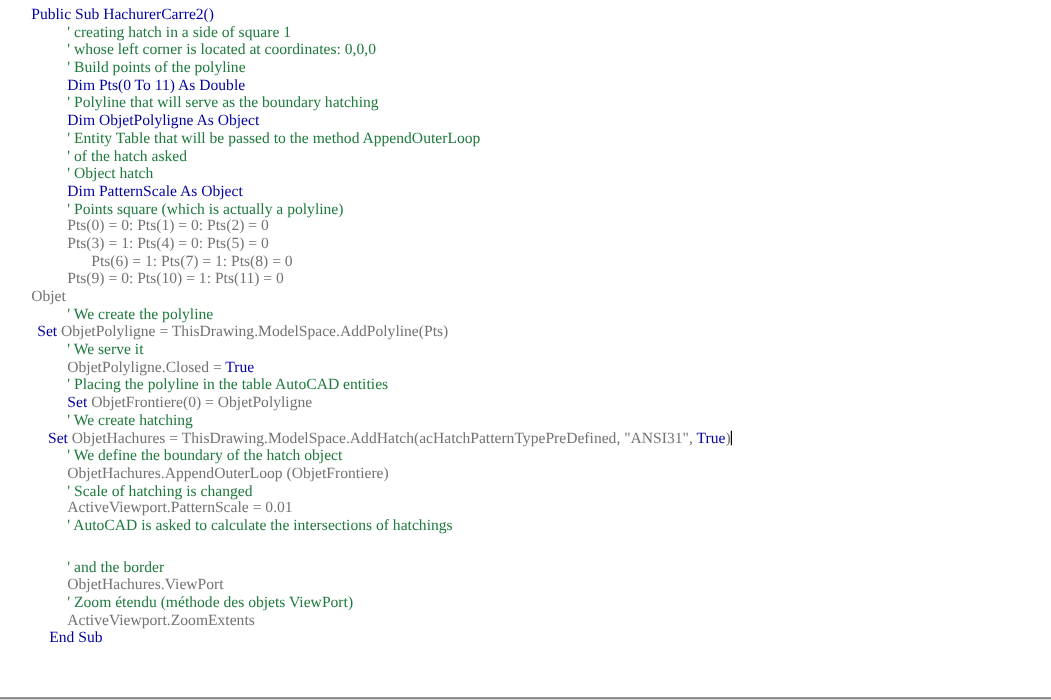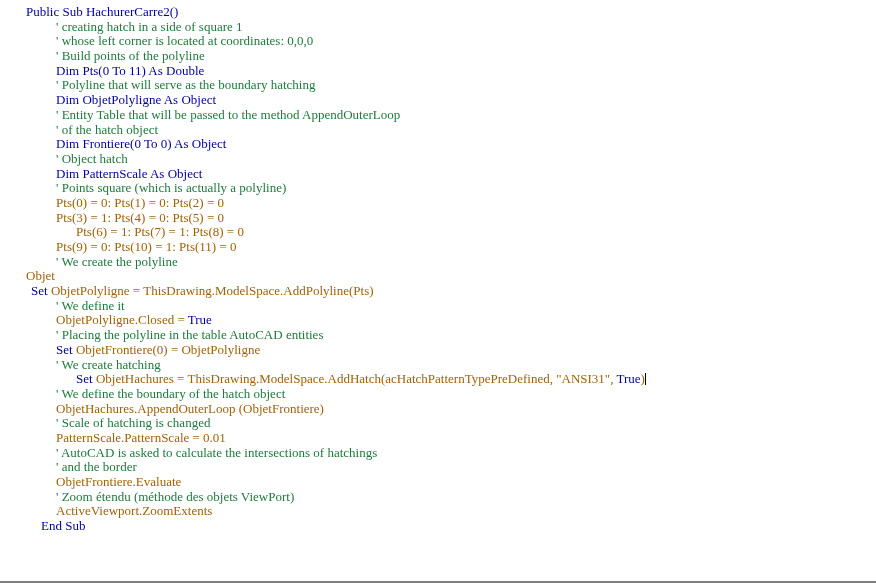--- a/index.html
+++ b/index.html
@@ -28,21 +28,21 @@
     font-family: Liberation Serif, serif;
     font-size: 13px;
     line-height: 14.7px;
     height: 14.7px;
     white-space: pre;
     color: #000000;
     letter-spacing: 0px;
   }
   .tok { white-space: pre; }
   .tok.kw    { color: #0000A0; }
-  .tok.plain { color: #a16207; }
+  .tok.plain { color: #737373; }
   .tok.cmt   { color: #1F7A3D; }
   .caret {
     display: inline-block;
     width: 1px;
     height: 12px;
     background: #000000;
     vertical-align: -2px;
     margin-left: 0px;
   }
 </style>
@@ -52,42 +52,41 @@
 <div id="editor">
   <div id="code-area">
       <div class="code-line" style="padding-left: 26px;"><span class="tok kw">Public Sub HachurerCarre2()</span></div>
       <div class="code-line" style="padding-left: 56.08px;"><span class="tok cmt">' creating hatch in a side of square 1</span></div>
       <div class="code-line" style="padding-left: 56.08px;"><span class="tok cmt">' whose left corner is located at coordinates: 0,0,0</span></div>
       <div class="code-line" style="padding-left: 56.08px;"><span class="tok cmt">' Build points of the polyline</span></div>
       <div class="code-line" style="padding-left: 56.08px;"><span class="tok kw">Dim Pts(0 To 11) As Double</span></div>
       <div class="code-line" style="padding-left: 56.08px;"><span class="tok cmt">' Polyline that will serve as the boundary hatching</span></div>
       <div class="code-line" style="padding-left: 56.08px;"><span class="tok kw">Dim ObjetPolyligne As Object</span></div>
       <div class="code-line" style="padding-left: 56.08px;"><span class="tok cmt">' Entity Table that will be passed to the method AppendOuterLoop</span></div>
-      <div class="code-line" style="padding-left: 56.08px;"><span class="tok cmt">' of the hatch object</span></div>
-      <div class="code-line" style="padding-left: 56.08px;"><span class="tok kw">Dim Frontiere(0 To 0) As Object</span></div>
+      <div class="code-line" style="padding-left: 56.08px;"><span class="tok cmt">' of the hatch asked</span></div>
       <div class="code-line" style="padding-left: 56.08px;"><span class="tok cmt">' Object hatch</span></div>
       <div class="code-line" style="padding-left: 56.08px;"><span class="tok kw">Dim PatternScale As Object</span></div>
       <div class="code-line" style="padding-left: 56.08px;"><span class="tok cmt">' Points square (which is actually a polyline)</span></div>
       <div class="code-line" style="padding-left: 56.08px;"><span class="tok plain">Pts(0) = 0: Pts(1) = 0: Pts(2) = 0</span></div>
       <div class="code-line" style="padding-left: 56.08px;"><span class="tok plain">Pts(3) = 1: Pts(4) = 0: Pts(5) = 0</span></div>
       <div class="code-line" style="padding-left: 76px;"><span class="tok plain">Pts(6) = 1: Pts(7) = 1: Pts(8) = 0</span></div>
       <div class="code-line" style="padding-left: 56.08px;"><span class="tok plain">Pts(9) = 0: Pts(10) = 1: Pts(11) = 0</span></div>
+      <div class="code-line" style="padding-left: 26px;"><span class="tok plain">Objet</span></div>
       <div class="code-line" style="padding-left: 56.08px;"><span class="tok cmt">' We create the polyline</span></div>
-      <div class="code-line" style="padding-left: 26px;"><span class="tok plain">Objet</span></div>
       <div class="code-line" style="padding-left: 31px;"><span class="tok kw">Set </span><span class="tok plain">ObjetPolyligne = ThisDrawing.ModelSpace.AddPolyline(Pts)</span></div>
-      <div class="code-line" style="padding-left: 56.08px;"><span class="tok cmt">' We define it</span></div>
+      <div class="code-line" style="padding-left: 56.08px;"><span class="tok cmt">' We serve it</span></div>
       <div class="code-line" style="padding-left: 56.08px;"><span class="tok plain">ObjetPolyligne.Closed = </span><span class="tok kw">True</span></div>
       <div class="code-line" style="padding-left: 56.08px;"><span class="tok cmt">' Placing the polyline in the table AutoCAD entities</span></div>
       <div class="code-line" style="padding-left: 56.08px;"><span class="tok kw">Set </span><span class="tok plain">ObjetFrontiere(0) = ObjetPolyligne</span></div>
       <div class="code-line" style="padding-left: 56.08px;"><span class="tok cmt">' We create hatching</span></div>
-      <div class="code-line" style="padding-left: 76px;"><span class="tok kw">Set </span><span class="tok plain">ObjetHachures = ThisDrawing.ModelSpace.AddHatch(acHatchPatternTypePreDefined, "ANSI31", </span><span class="tok kw">True</span><span class="tok plain">)</span><span class="caret"></span></div>
+      <div class="code-line" style="padding-left: 40px;"><span class="tok kw">Set </span><span class="tok plain">ObjetHachures = ThisDrawing.ModelSpace.AddHatch(acHatchPatternTypePreDefined, "ANSI31", </span><span class="tok kw">True</span><span class="tok plain">)</span><span class="caret"></span></div>
       <div class="code-line" style="padding-left: 56.08px;"><span class="tok cmt">' We define the boundary of the hatch object</span></div>
       <div class="code-line" style="padding-left: 56.08px;"><span class="tok plain">ObjetHachures.AppendOuterLoop (ObjetFrontiere)</span></div>
       <div class="code-line" style="padding-left: 56.08px;"><span class="tok cmt">' Scale of hatching is changed</span></div>
-      <div class="code-line" style="padding-left: 56.08px;"><span class="tok plain">PatternScale.PatternScale = 0.01</span></div>
+      <div class="code-line" style="padding-left: 56.08px;"><span class="tok plain">ActiveViewport.PatternScale = 0.01</span></div>
       <div class="code-line" style="padding-left: 56.08px;"><span class="tok cmt">' AutoCAD is asked to calculate the intersections of hatchings</span></div>
-      <div class="code-line" style="padding-left: 56.08px;"><span class="tok cmt">' and the border</span></div>
-      <div class="code-line" style="padding-left: 56.08px;"><span class="tok plain">ObjetFrontiere.Evaluate</span></div>
+      <div class="code-line" style="padding-left: 56.08px; margin-top: 20px;"><span class="tok cmt">' and the border</span></div>
+      <div class="code-line" style="padding-left: 56.08px;"><span class="tok plain">ObjetHachures.ViewPort</span></div>
       <div class="code-line" style="padding-left: 56.08px;"><span class="tok cmt">' Zoom étendu (méthode des objets ViewPort)</span></div>
       <div class="code-line" style="padding-left: 56.08px;"><span class="tok plain">ActiveViewport.ZoomExtents</span></div>
       <div class="code-line" style="padding-left: 41.04px;"><span class="tok kw">End Sub</span></div>
     </div>
 </div>
 
 </body></html>

